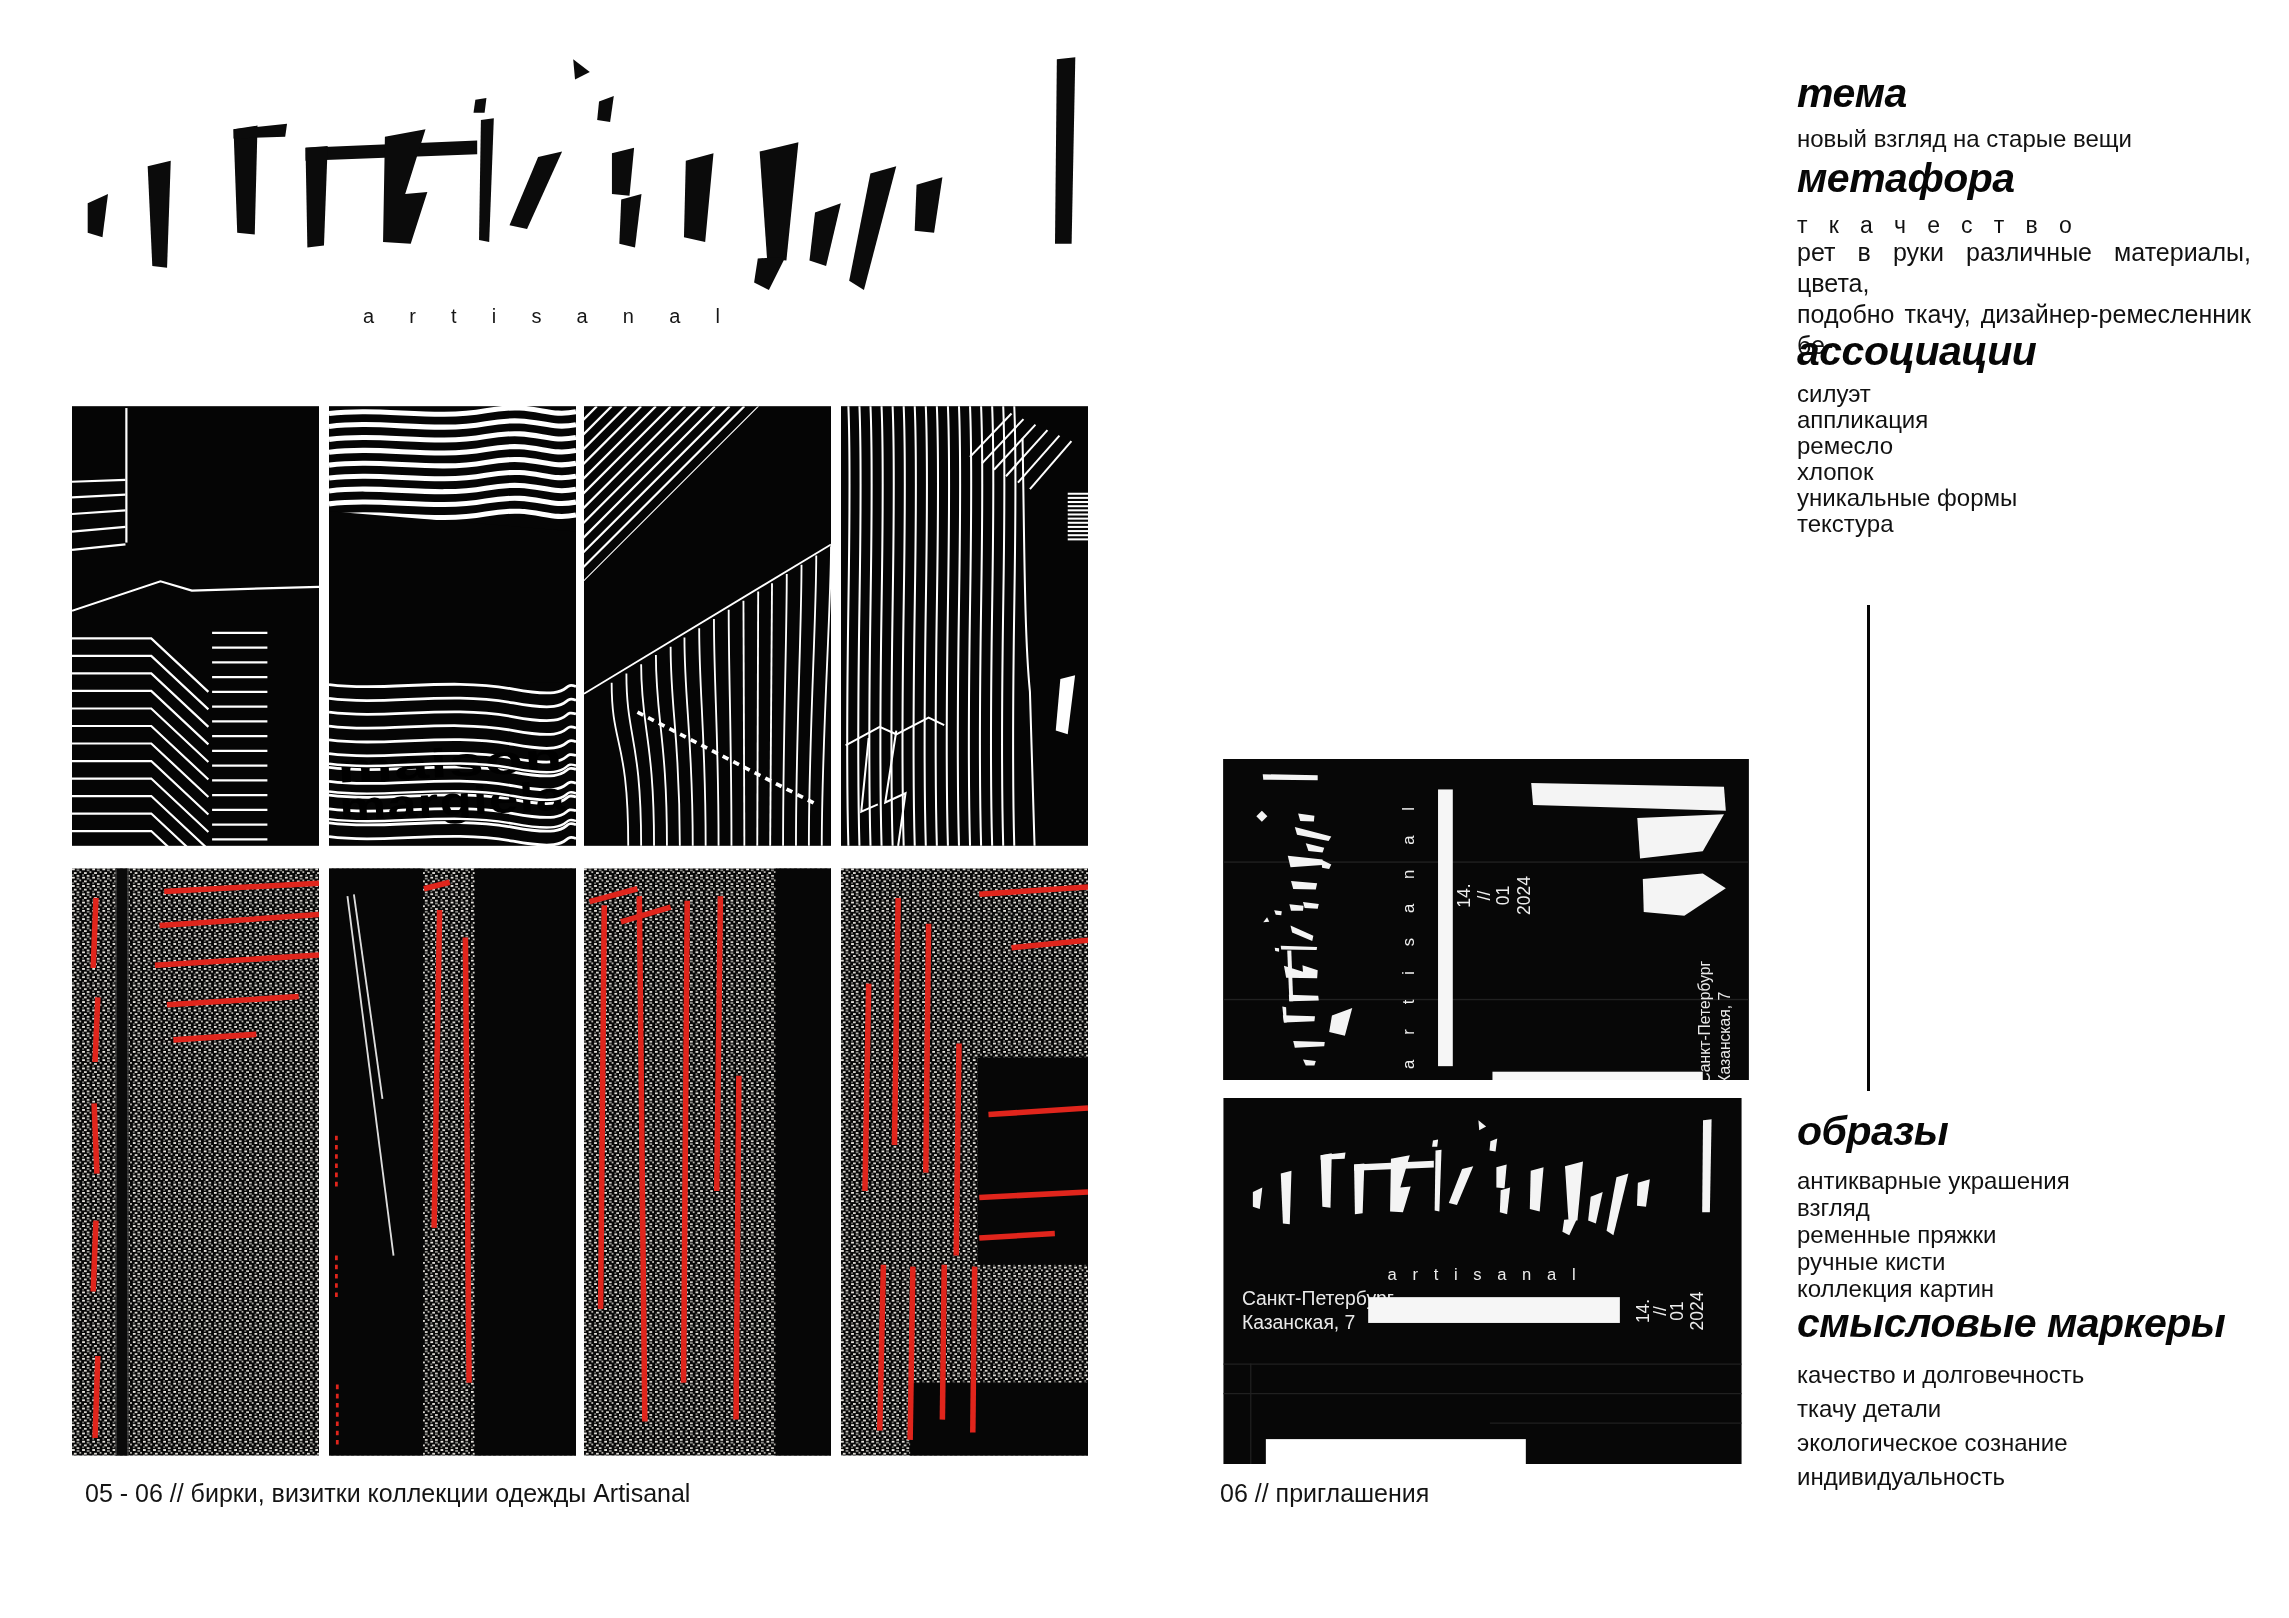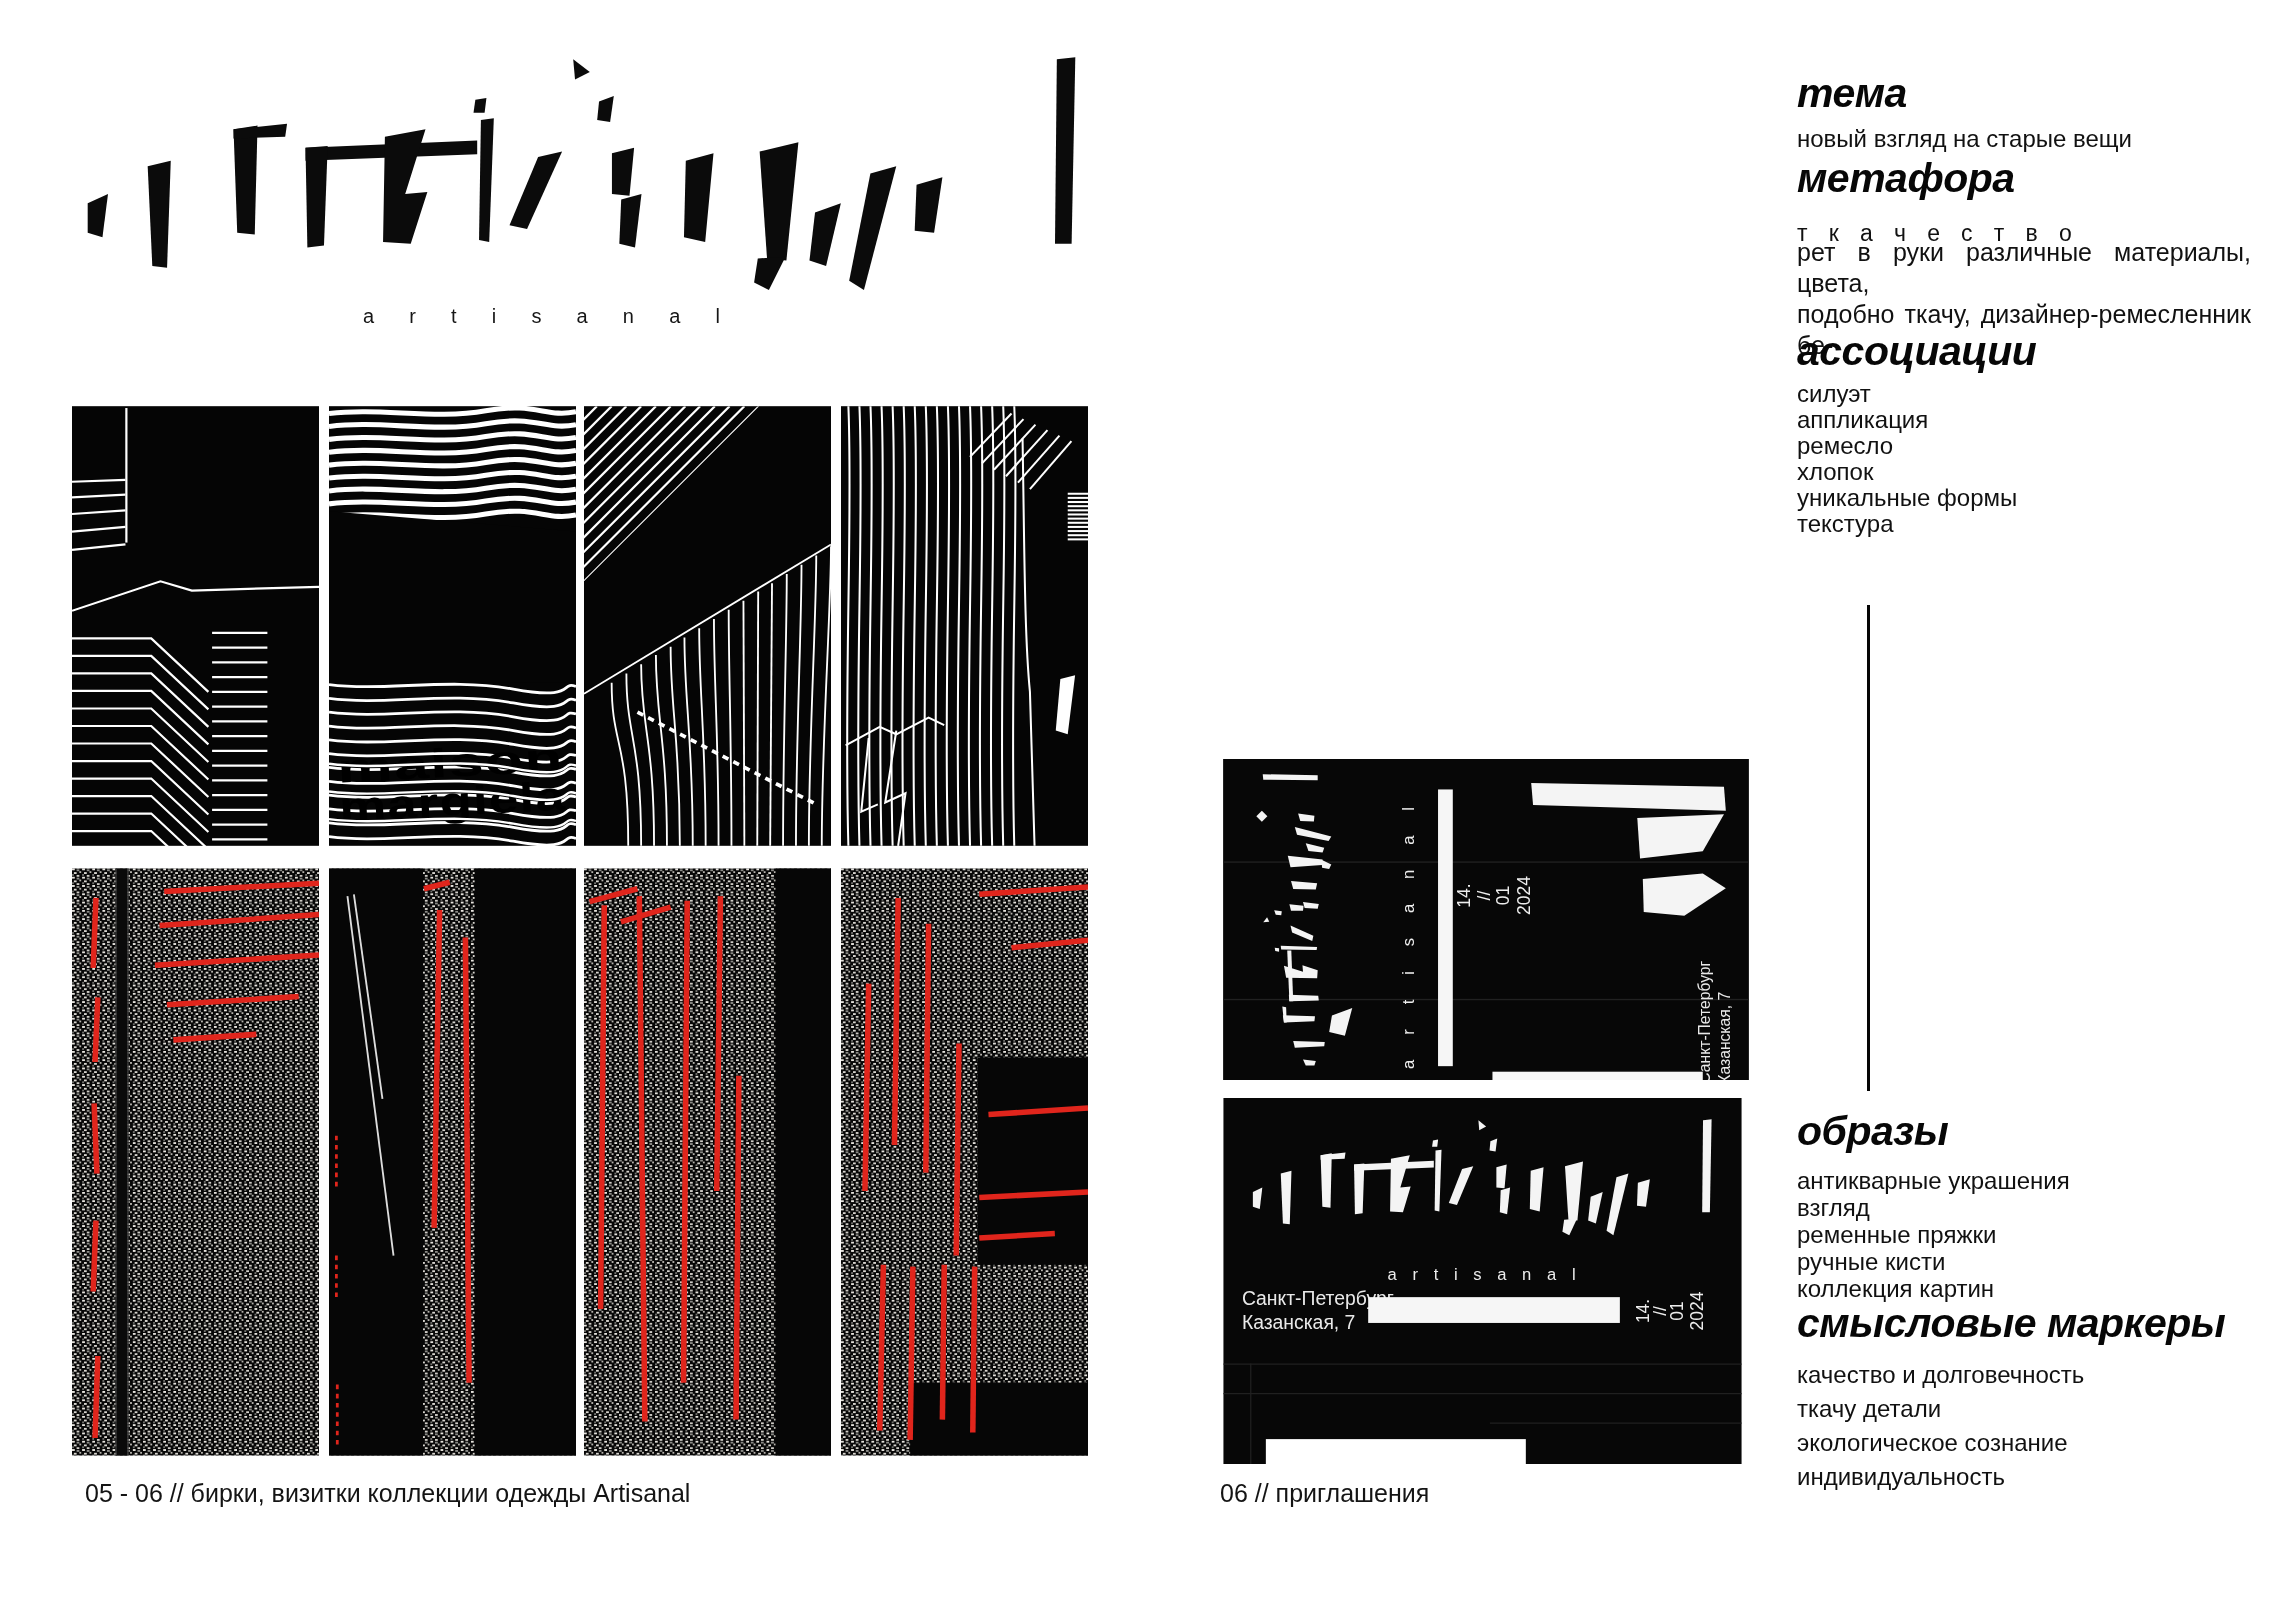--- a/index.html
+++ b/index.html
@@ -383,21 +383,21 @@
     </g>
   </svg>
 
   <div class="vrule" style="left:1867px;top:605px;width:2.8px;height:486px"></div>
 
   <div class="rc">
     <div class="rc-h" style="top:72px">тема</div>
     <div class="rc-t" style="top:126px">новый взгляд на старые вещи</div>
 
     <div class="rc-h" style="top:157px">метафора</div>
-    <div class="rc-lead" style="top:220px">т к а ч е с т в о</div>
+    <div class="rc-lead" style="top:212px">т к а ч е с т в о</div>
     <div class="rc-para" style="top:237px">
       <div class="para-line">рет в руки различные материалы, цвета,</div>
       <div class="para-line">подобно ткачу, дизайнер-ремесленник бе-</div>
     </div>
 
     <div class="rc-h" style="top:330px">ассоциации</div>
     <div class="rc-list lh28" style="top:381px">
       <div>силуэт</div>
       <div>аппликация</div>
       <div>ремесло</div>

